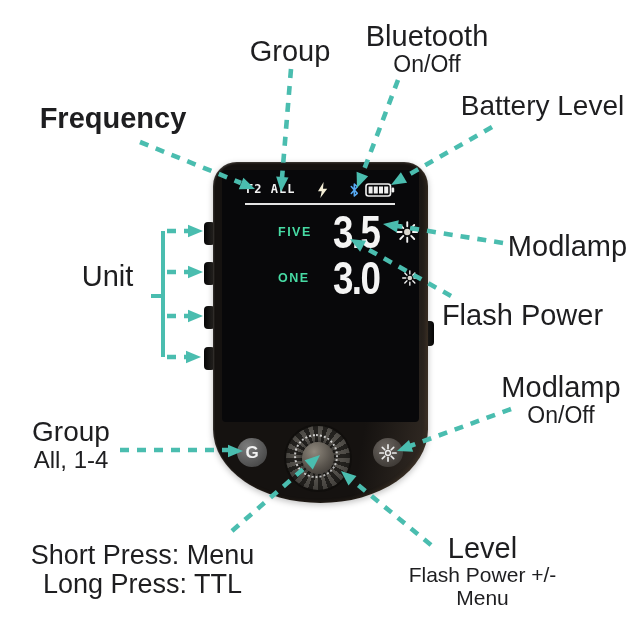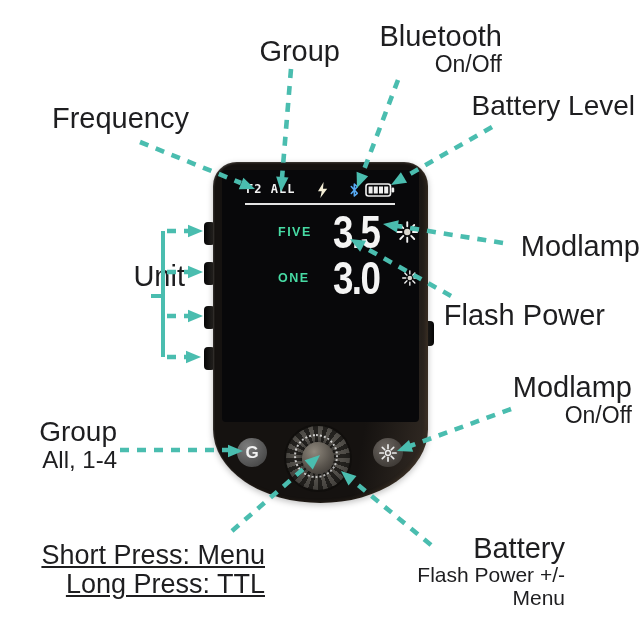--- a/index.html
+++ b/index.html
@@ -1,21 +1,21 @@
 <!DOCTYPE html>
 <html><head>
 <meta charset="utf-8">
 <style>
   html,body{margin:0;padding:0;}
   .stage{
     position:relative;width:640px;height:640px;background:#ffffff;overflow:hidden;
     font-family:"Liberation Sans",sans-serif;color:#1e1e20;
   }
   
-  .lbl{position:absolute;text-align:right;line-height:1.08;}
+  .lbl{position:absolute;text-align:center;line-height:1.08;}
   .lbl .t{font-size:29px;}
   .lbl .s{font-size:23px;}
   .lbl.small .t{font-size:27px;}
   
   svg.arrows{position:absolute;left:0;top:0;z-index:5;pointer-events:none;}
   .dash line{stroke:#4ABDAF;stroke-width:4.6;stroke-dasharray:9 8;}
   .solid path{stroke:#4ABDAF;stroke-width:4;fill:none;}
   .heads polygon{fill:#4ABDAF;}
   
   .device{
@@ -110,21 +110,21 @@
 
   <div class="lbl" style="left:240px;top:36px;width:100px;">
     <div class="t">Group</div>
   </div>
 
   <div class="lbl" style="left:352px;top:21px;width:150px;">
     <div class="t">Bluetooth</div>
     <div class="s">On/Off</div>
   </div>
 
-  <div class="lbl" style="left:19px;top:103px;width:170px;">
+  <div class="lbl" style="left:28px;top:103px;width:170px;font-weight:bold;">
     <div class="t">Frequency</div>
   </div>
 
   <div class="lbl" style="left:450px;top:91px;width:185px;">
     <div class="t" style="font-size:28px;">Battery Level</div>
   </div>
 
   <div class="lbl" style="left:30px;top:261px;width:155px;">
     <div class="t">Unit</div>
   </div>
@@ -140,27 +140,27 @@
   <div class="lbl" style="left:490px;top:372px;width:142px;">
     <div class="t">Modlamp</div>
     <div class="s">On/Off</div>
   </div>
 
   <div class="lbl" style="left:25px;top:417px;width:92px;">
     <div class="t" style="font-size:28px;">Group</div>
     <div class="s" style="font-size:24px;">All, 1-4</div>
   </div>
 
-  <div class="lbl small" style="left:20px;top:541px;width:245px;text-decoration:underline;">
+  <div class="lbl small" style="left:20px;top:541px;width:245px;">
     <div class="t">Short Press: Menu</div>
     <div class="t">Long Press: TTL</div>
   </div>
 
   <div class="lbl" style="left:400px;top:533px;width:165px;">
-    <div class="t">Battery</div>
+    <div class="t">Level</div>
     <div class="s" style="font-size:21px;">Flash Power +/-</div>
     <div class="s" style="font-size:21px;">Menu</div>
   </div>
 
   <div class="sidebtn left" style="top:222px;"></div>
   <div class="sidebtn left" style="top:262px;"></div>
   <div class="sidebtn left" style="top:306px;"></div>
   <div class="sidebtn left" style="top:347px;"></div>
   <div class="sidebtn right"></div>
 

